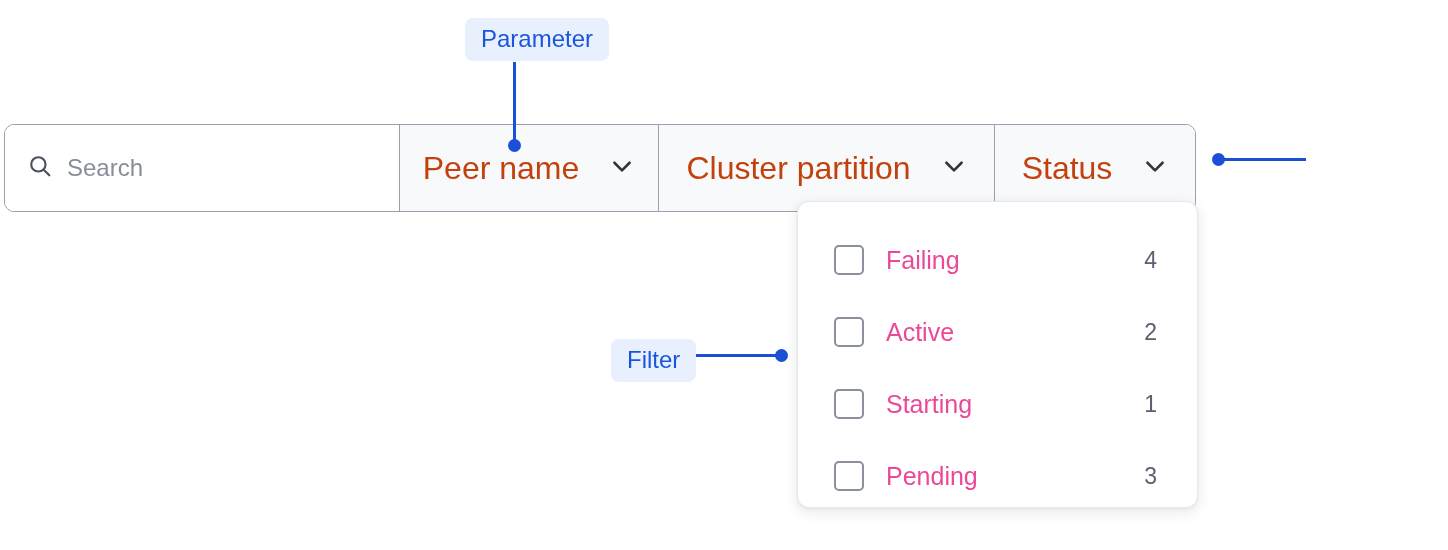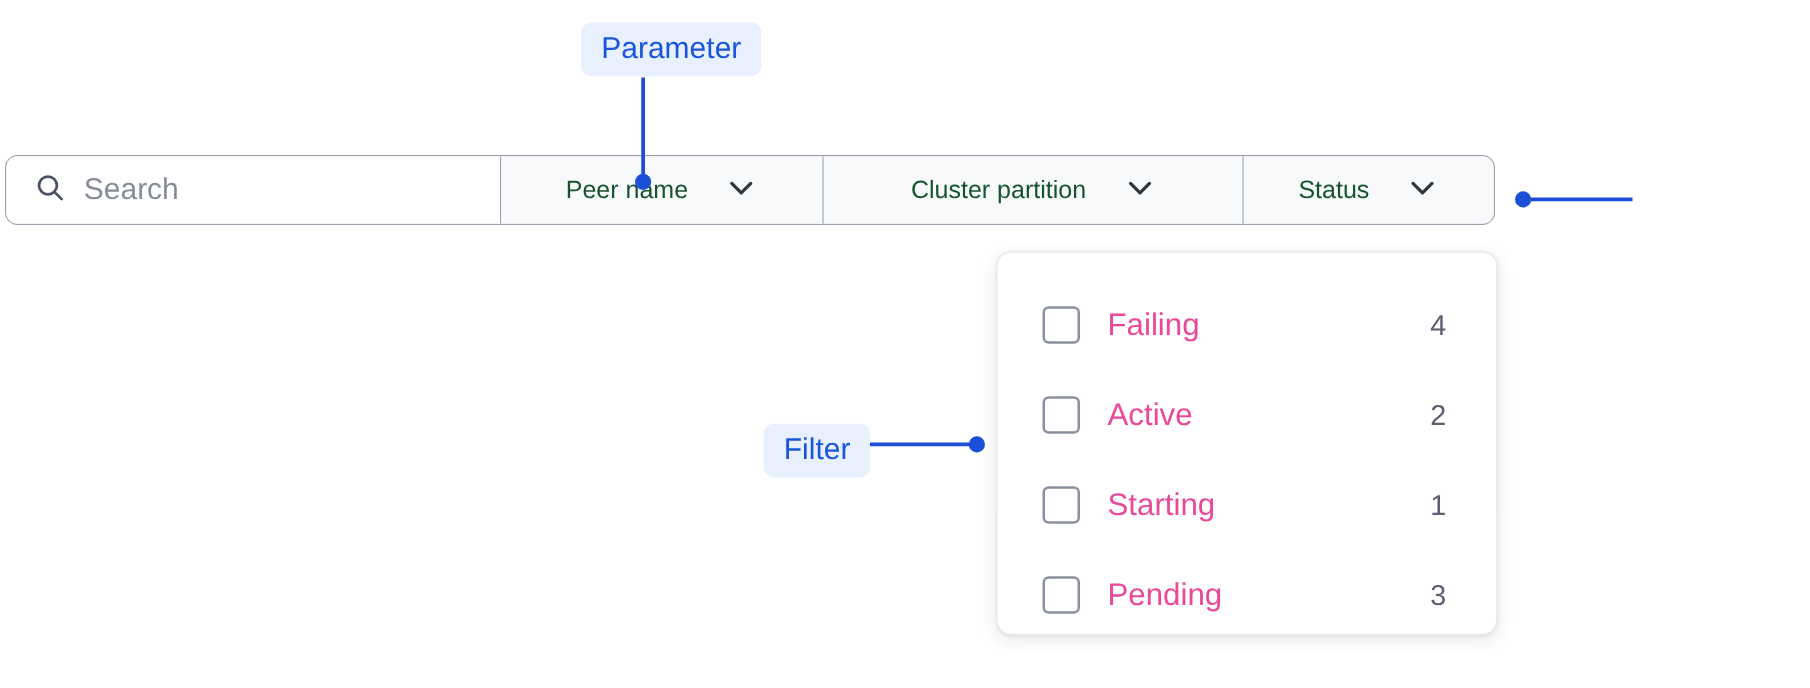--- a/index.html
+++ b/index.html
@@ -18,21 +18,21 @@
     background: #ffffff;
     overflow: hidden;
   }
 
   
   .filter-bar {
     position: absolute;
     left: 4px;
     top: 124px;
     width: 1192px;
-    height: 56px;
+    height: 88px;
     display: flex;
     align-items: stretch;
     border: 1px solid #9aa0ac;
     border-radius: 10px;
     box-sizing: border-box;
     background: #f8f9fa;
     overflow: hidden;
   }
   .search-seg {
     width: 396px;
@@ -70,22 +70,22 @@
     justify-content: center;
     gap: 30px;
     background: #f8f9fa;
     padding: 0 28px;
     box-sizing: border-box;
     border-right: 1px solid #9aa0ac;
     cursor: pointer;
   }
   .dd-seg:last-child { border-right: none; }
   .dd-seg .dd-label {
-    font-size: 20px;
-    color: #14532d;
+    font-size: 32px;
+    color: #c2410c;
     white-space: nowrap;
   }
   .chev {
     flex: 0 0 auto;
     display: block;
     color: #31353d;
   }
   .seg-peer { width: 259px; }
   .seg-cluster { width: 336px; }
   .seg-status { width: 200px; }

